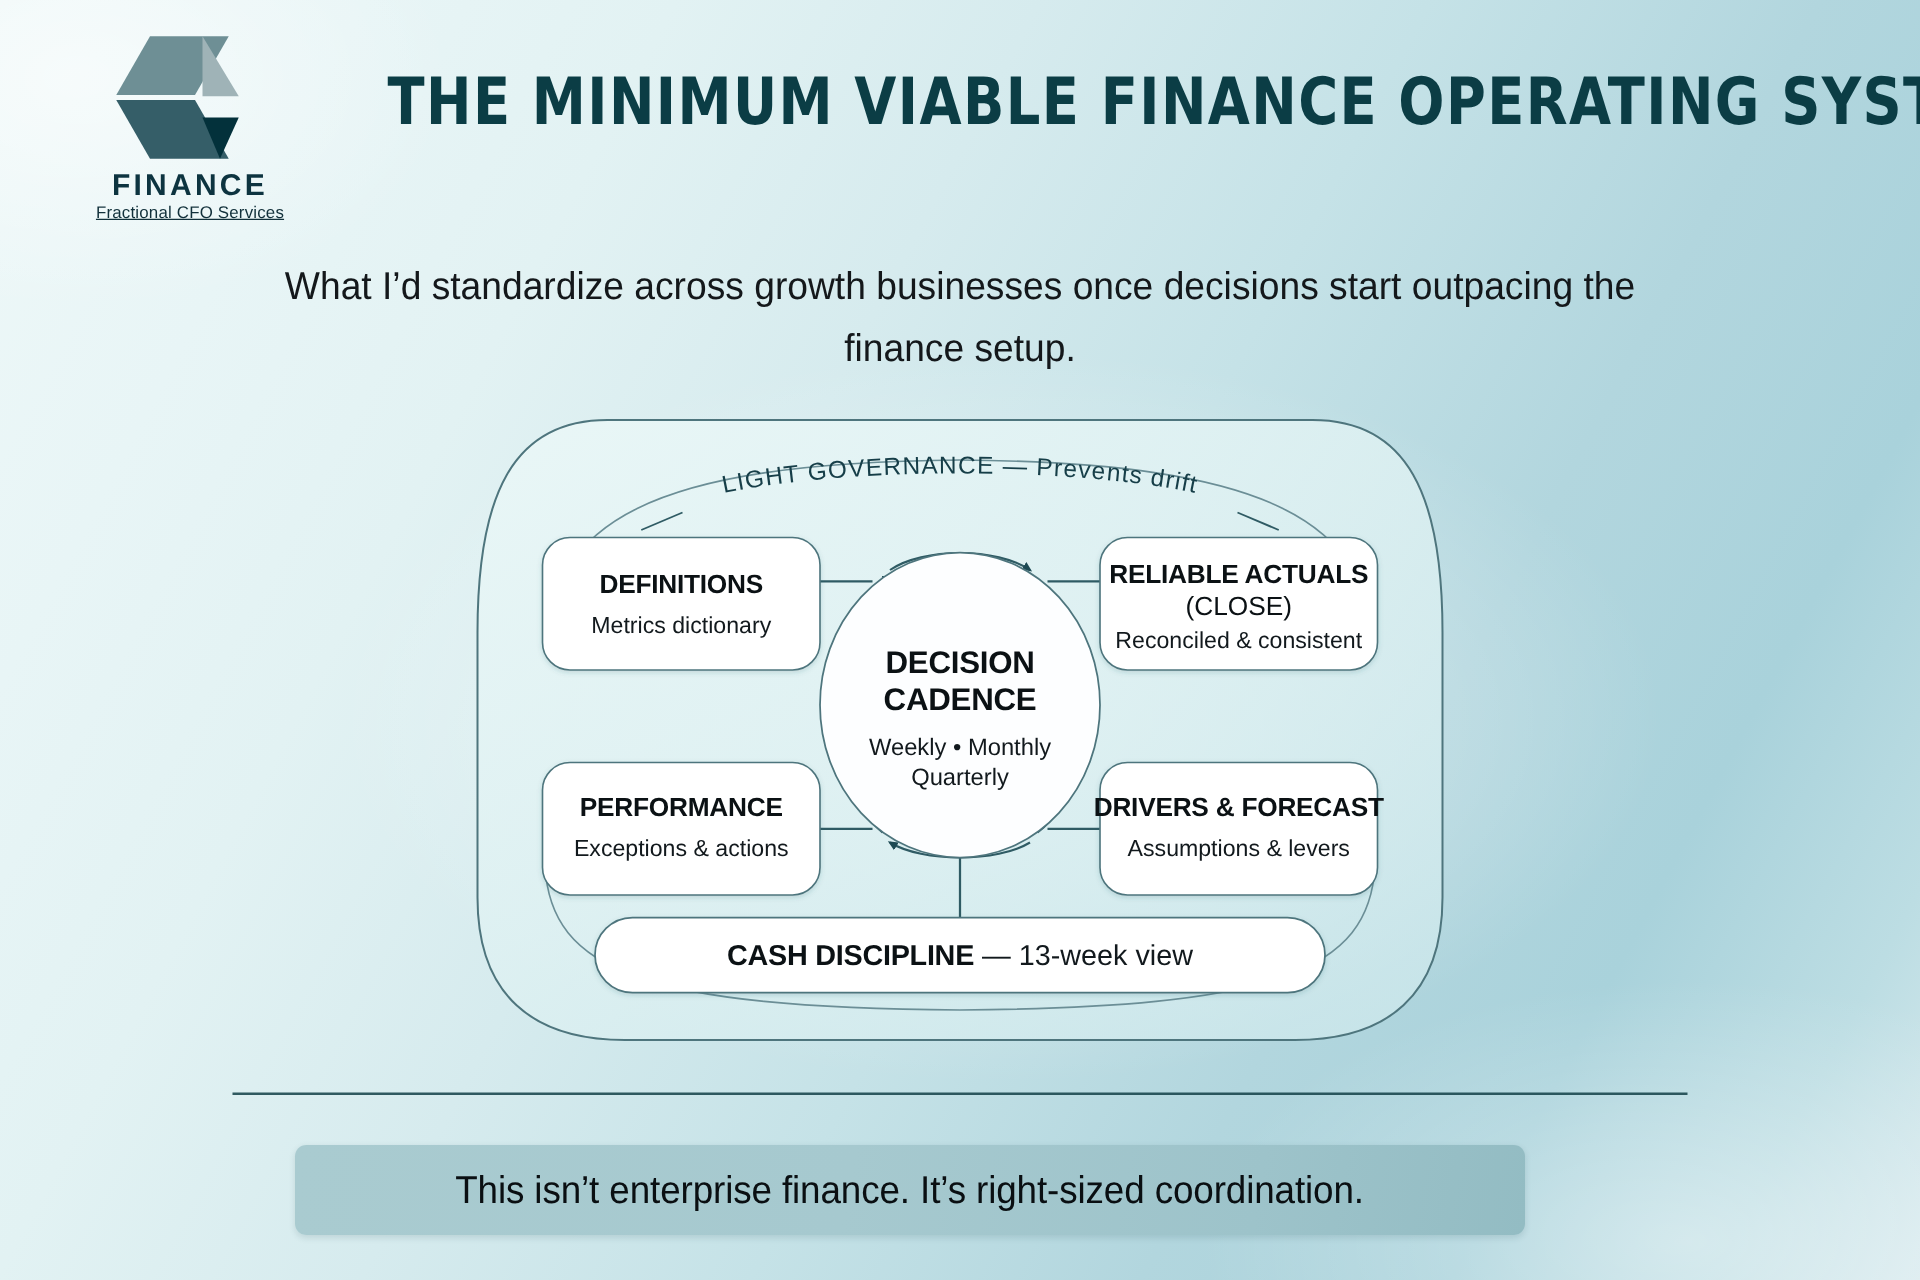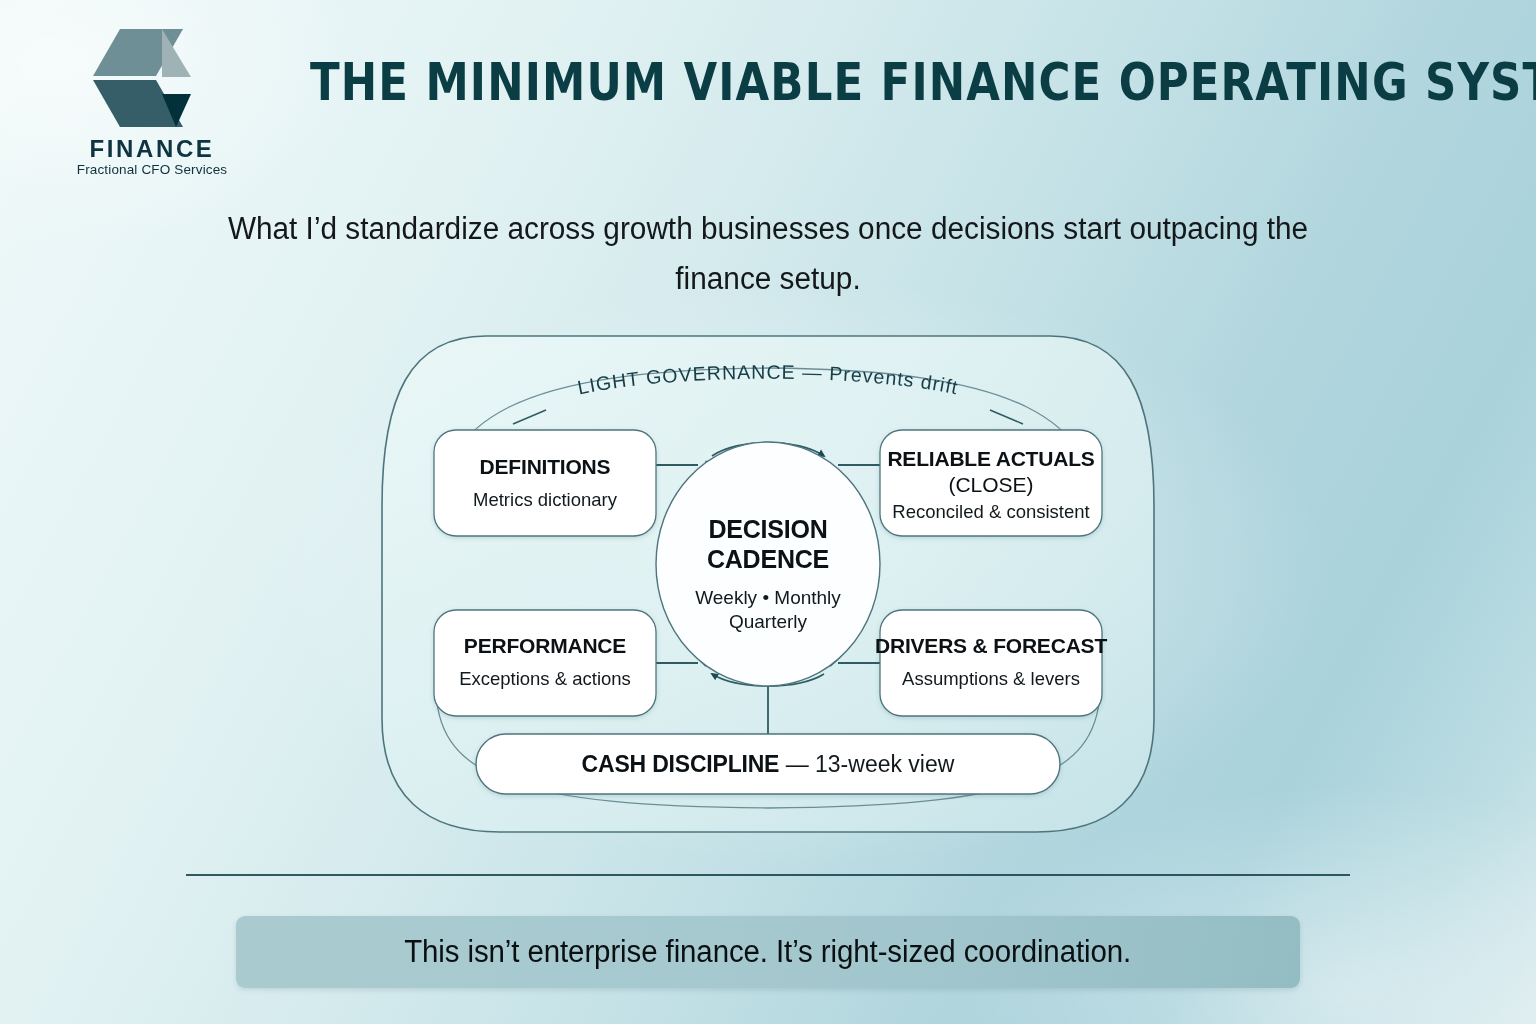--- a/index.html
+++ b/index.html
@@ -49,20 +49,21 @@
     color: #0d3440;
     margin-top: 2px;
     line-height: 1.05;
   }
   .logo-tag {
     font-size: 13.5px;
     font-weight: 400;
     color: #11303a;
     letter-spacing: 0.15px;
     margin-top: 1px;
+    text-decoration: underline;
   }
 
   
   .title {
     position: absolute;
     left: 268px;
     top: 52px;
     width: 1200px;
     text-align: center;
     font-family: "DejaVu Sans Condensed", "Liberation Sans Narrow", "Liberation Sans", sans-serif;
@@ -163,21 +164,21 @@
     height: 2px;
     background: #123f47;
     opacity: 0.85;
   }
 
   
   .footer-banner {
     position: absolute;
     left: 236px;
     top: 916px;
-    width: 1064px;
+    width: 984px;
     height: 72px;
     border-radius: 9px;
     background: linear-gradient(100deg, #a9cbd0 0%, #a6c9cf 45%, #9dc3ca 78%, #93bcc3 100%);
     box-shadow: 0 2px 5px rgba(20,60,70,0.13);
     display: flex;
     align-items: center;
     justify-content: center;
   }
   .footer-text {
     font-size: 31px;

